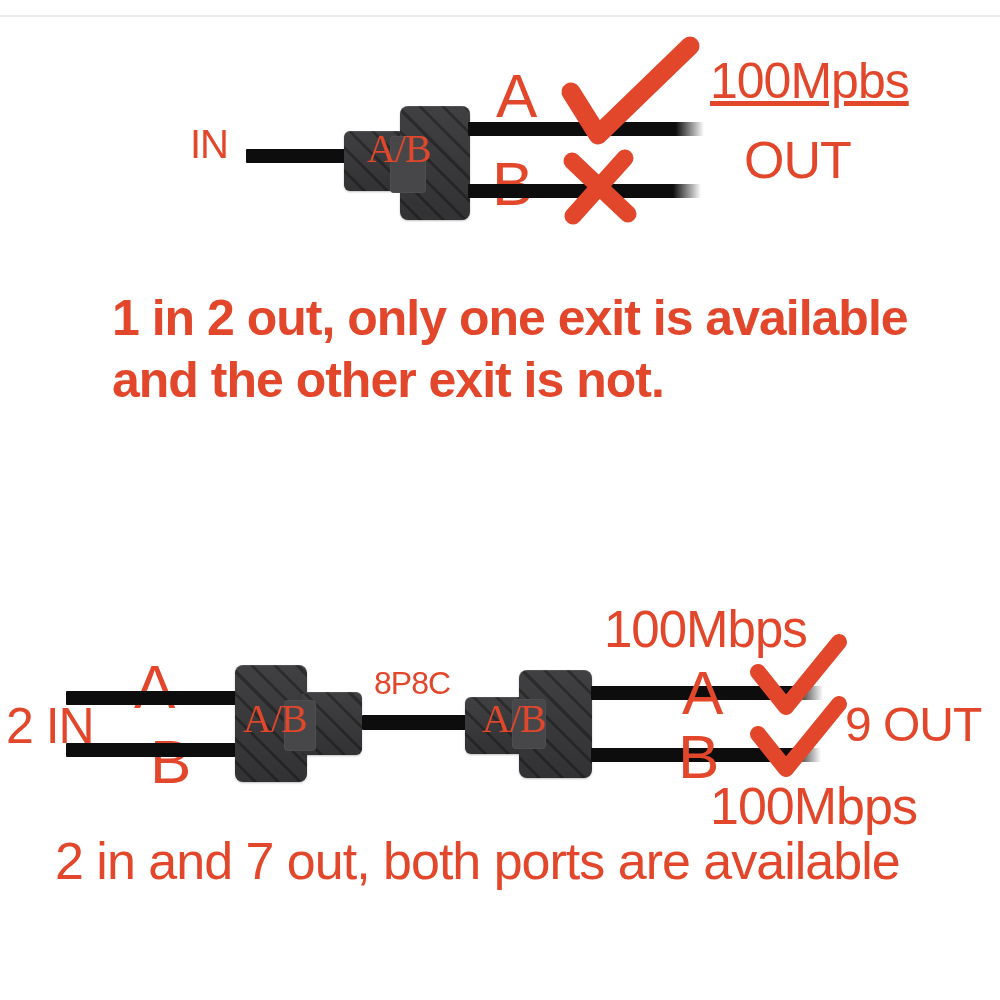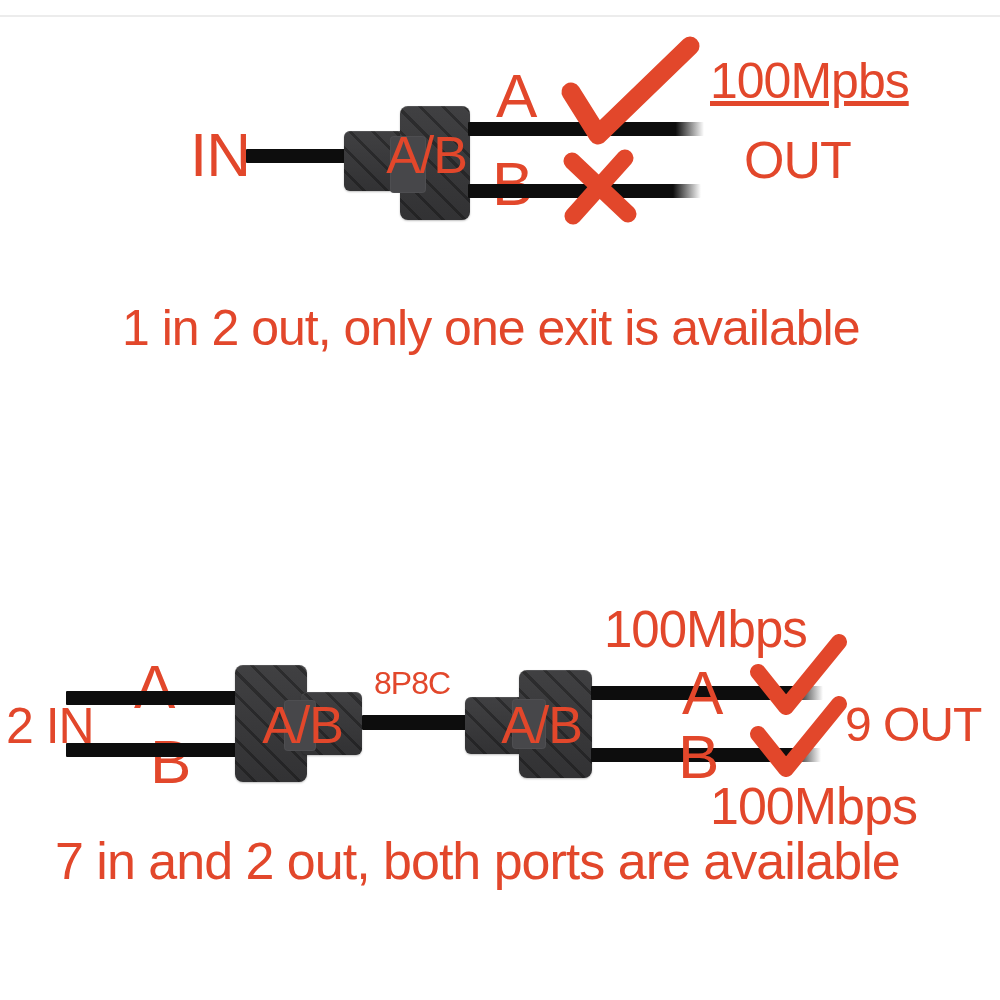--- a/index.html
+++ b/index.html
@@ -20,38 +20,38 @@
     background-image:
       repeating-linear-gradient(45deg,rgba(0,0,0,0) 0 13px,rgba(0,0,0,0.30) 13px 16px),
       linear-gradient(rgba(255,255,255,0.05),rgba(0,0,0,0.08));
     box-shadow:inset 0 1px 0 rgba(255,255,255,0.10), 0 1px 2px rgba(0,0,0,0.25);
   }
   .panel{
     position:absolute;background:var(--device-panel);border-radius:4px;
     box-shadow:inset 0 0 0 1px rgba(255,255,255,0.04);
   }
   .device-label{
-    position:absolute;color:var(--accent);line-height:1;text-align:right;
-    width:100px;font-size:52px;letter-spacing:-1px;white-space:nowrap;
+    position:absolute;color:var(--accent);line-height:1;text-align:left;
+    width:100px;font-size:40px;letter-spacing:-1px;white-space:nowrap;font-family:Liberation Serif, serif;
   }
   .icon-svg{position:absolute;color:var(--accent);}
   .caption{
     position:absolute;color:var(--accent);white-space:nowrap;letter-spacing:-1px;
   }
 </style>
 </head>
 <body>
 
 <div class="canvas">
 
   <div class="divider"></div>
 
   <section>
 
-    <span class="lbl" style="left:190px;top:124px;font-size:62px;">IN</span>
+    <span class="lbl" style="left:190px;top:124px;font-size:40px;">IN</span>
 
     <div class="cable" style="left:246px;top:149px;width:102px;height:14px;"></div>
 
     <div>
       <div class="block" style="left:344px;top:131px;width:82px;height:60px;border-radius:6px;"></div>
       <div class="block" style="left:400px;top:106px;width:70px;height:114px;border-radius:8px;"></div>
       <div class="panel" style="left:390px;top:136px;width:36px;height:57px;"></div>
       <span class="device-label" style="left:367px;top:129px;">A/B</span>
     </div>
 
@@ -69,21 +69,21 @@
 
     <span class="lbl" style="left:492px;top:153px;font-size:62px;">B</span>
 
     <div class="cable fade-right" style="left:468px;top:184px;width:233px;height:14px;"></div>
 
     <svg class="icon-svg" style="left:560px;top:147px;" width="80" height="80" viewBox="0 0 80 80">
       <line x1="12" y1="14" x2="68" y2="67" stroke="currentColor" stroke-width="17" stroke-linecap="round"></line>
       <line x1="65" y1="11" x2="13" y2="69" stroke="currentColor" stroke-width="17" stroke-linecap="round"></line>
     </svg>
 
-    <p class="caption" style="left:108px;top:283px;margin:14px;font-size:50px;line-height:62px;"><span>1 in 2 out, only one exit is available</span><br></p>
+    <p class="caption" style="left:108px;top:283px;margin:4px;font-size:50px;line-height:62px;font-weight:bold;"><span>1 in 2 out, only one exit is available</span><br><span>and the other exit is not.</span></p>
   </section>
 
   <section>
 
     <span class="lbl" style="left:604px;top:604px;font-size:51px;">100Mbps</span>
 
     <span class="lbl" style="left:6px;top:701px;font-size:50px;text-align:center;">2 IN</span>
 
     <span class="lbl" style="left:134px;top:656px;font-size:62px;">A</span>
     <div class="cable" style="left:66px;top:691px;width:170px;height:14px;"></div>
@@ -118,16 +118,16 @@
       <polyline points="10,42 38,77 91,12" fill="none" stroke="currentColor" stroke-width="16" stroke-linecap="round" stroke-linejoin="round"></polyline>
     </svg>
     <svg class="icon-svg" style="left:748px;top:692px;" width="100" height="85" viewBox="0 0 100 85">
       <polyline points="10,42 38,77 91,12" fill="none" stroke="currentColor" stroke-width="16" stroke-linecap="round" stroke-linejoin="round"></polyline>
     </svg>
 
     <span class="lbl" style="left:845px;top:701px;font-size:48px;">9 OUT</span>
 
     <span class="lbl" style="left:710px;top:780px;font-size:52px;">100Mbps</span>
 
-    <p class="caption" style="left:55px;top:835px;margin:0;font-size:52px;line-height:1;">7 in and 2 out, both ports are available</p>
+    <p class="caption" style="left:55px;top:835px;margin:0;font-size:52px;line-height:1;">2 in and 7 out, both ports are available</p>
   </section>
 
 </div>
 
 </body></html>

